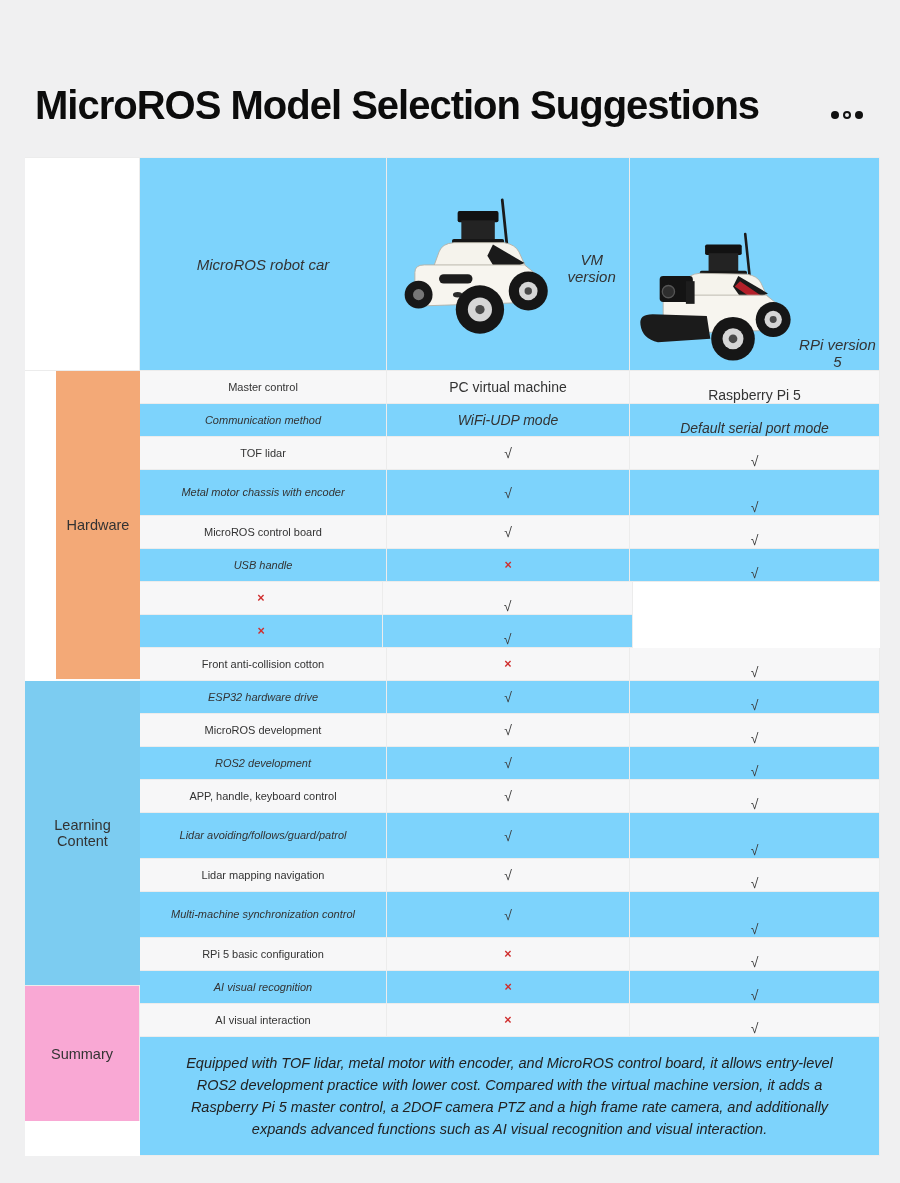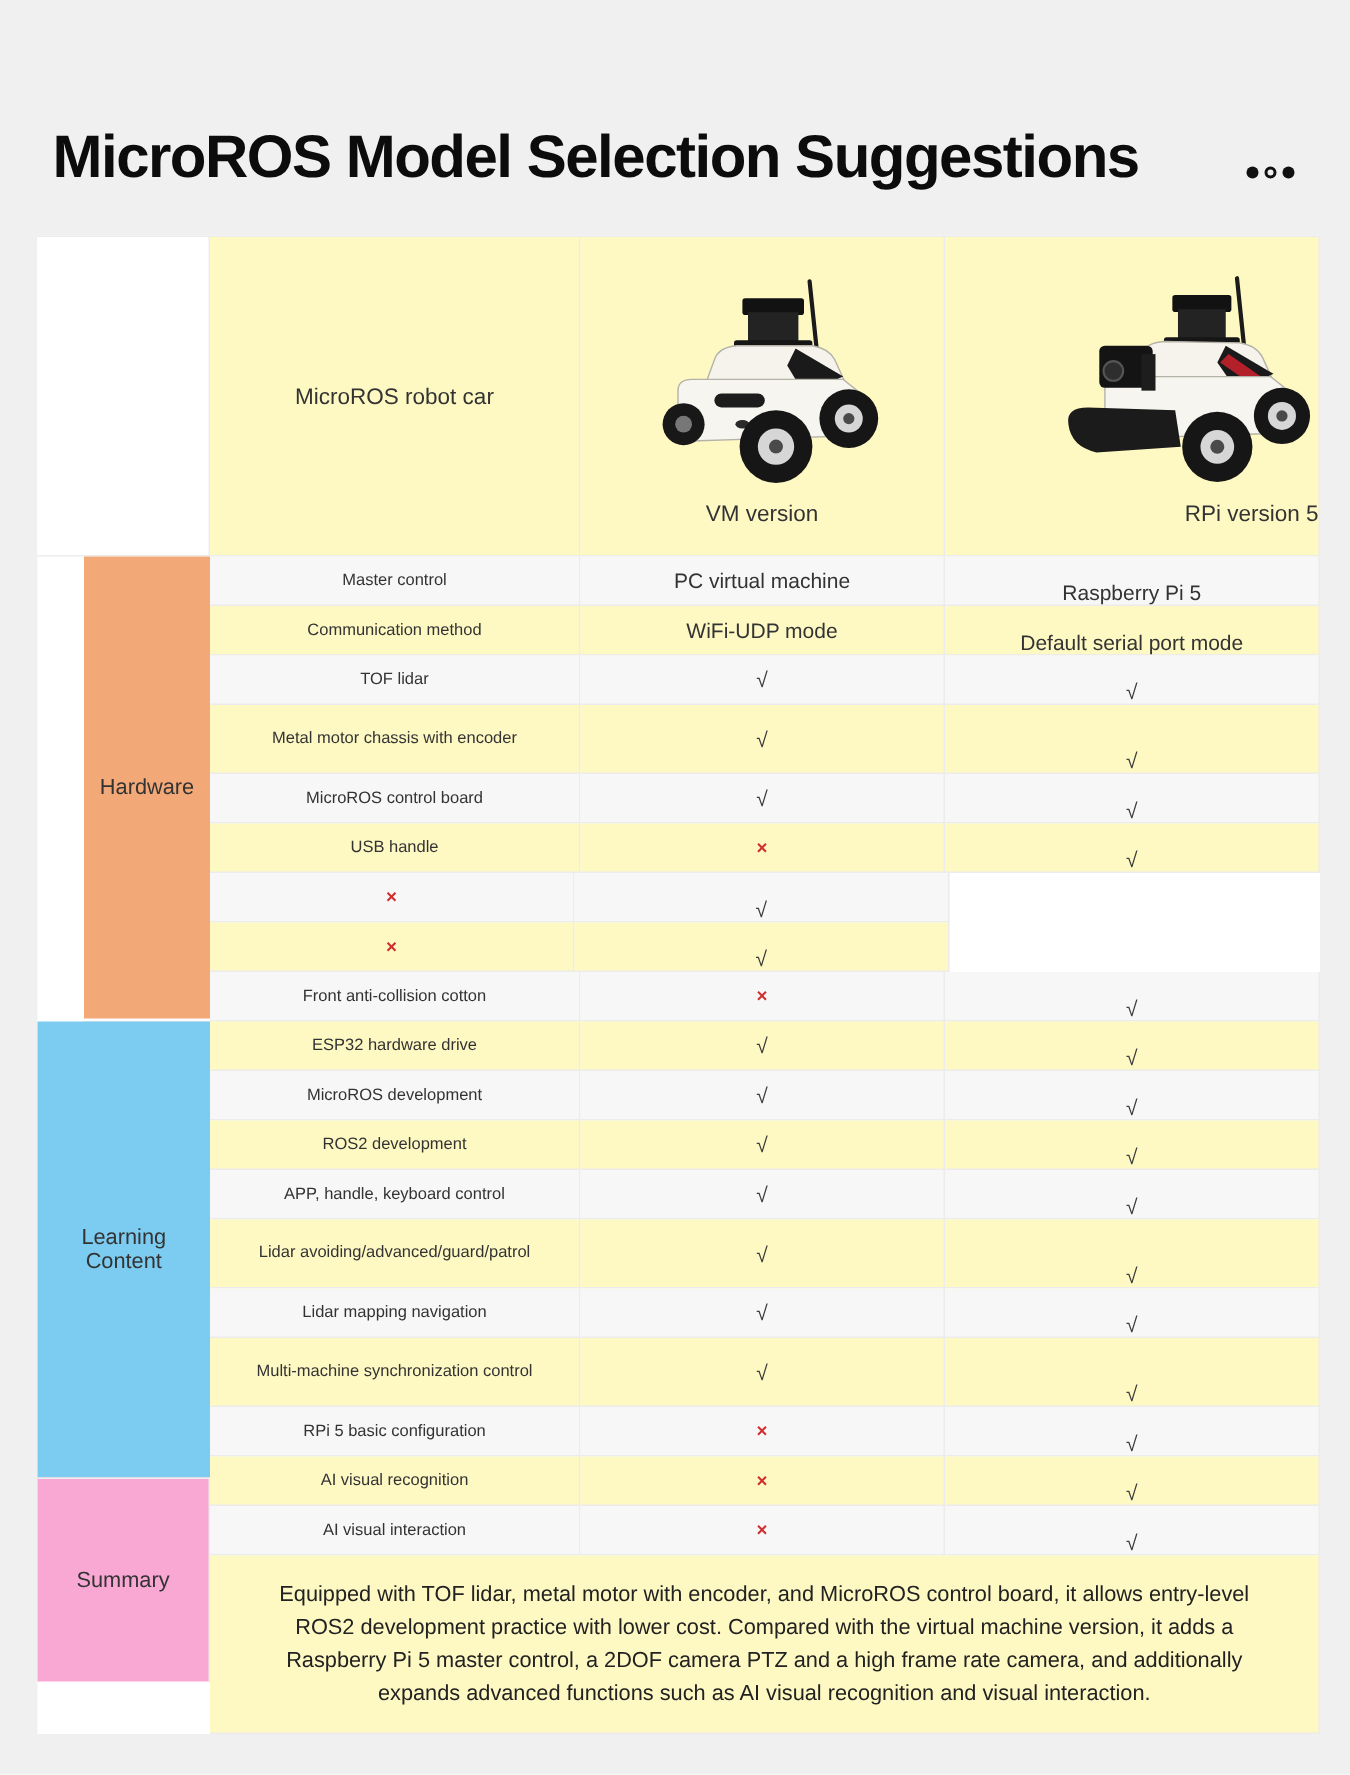--- a/index.html
+++ b/index.html
@@ -26,30 +26,30 @@
   .main{flex:1;display:flex;flex-direction:column;border-top:1px solid #ececec;}
   .row{display:flex;box-sizing:border-box;}
   .cell{box-sizing:border-box;display:flex;align-items:center;justify-content:center;
         border-right:1px solid #ececec;border-bottom:1px solid #ececec;text-align:center;}
   .c-feat{width:247px;flex:0 0 247px;}
   .c-vm{width:243px;flex:0 0 243px;}
   .c-rpi{width:250px;flex:0 0 250px;align-items:flex-end;}
   .row{height:33px;}
   .row.tall{height:46px;}
   .row.g .cell{background:#f7f7f8;}
-  .row:not(.g) .cell{background:#fef9c3;}
+  .row:not(.g) .cell{background:#7dd3fc;font-style:italic;}
 
   .feature{font-size:11px;color:#333;padding:0 6px;line-height:17px;}
   .val{font-size:14px;color:#333;}
   .mark{font-size:14px;color:#3c3c3c;}
   .mark.cross{color:#d02f2f;font-size:12.5px;font-weight:bold;}
 
   
   .img-row{height:213px;}
-  .img-cell{flex-direction:column;justify-content:center;}
+  .img-cell{flex-direction:row;justify-content:center;}
   .robot-label{font-size:15px;color:#333;}
   .ver-label{font-size:15px;color:#333;margin-top:8px;}
   .car-svg{display:block;}
 
   
   .summary-row{height:119px;}
   .summary-cell{width:740px;flex:0 0 740px;background:#fff;padding:0 26px;}
   .summary-text{font-size:14.5px;color:#222;line-height:22px;text-align:center;}
 </style>
 </head>
@@ -266,21 +266,21 @@
           </div>
         <div class="cell c-vm">
             <span class="mark">√</span>
           </div>
         <div class="cell c-rpi">
             <span class="mark">√</span>
           </div>
       </div>
       <div class="row tall">
         <div class="cell c-feat">
-            <span class="feature">Lidar avoiding/advanced/guard/patrol</span>
+            <span class="feature">Lidar avoiding/follows/guard/patrol</span>
           </div>
         <div class="cell c-vm">
             <span class="mark">√</span>
           </div>
         <div class="cell c-rpi">
             <span class="mark">√</span>
           </div>
       </div>
       <div class="row g">
         <div class="cell c-feat">

